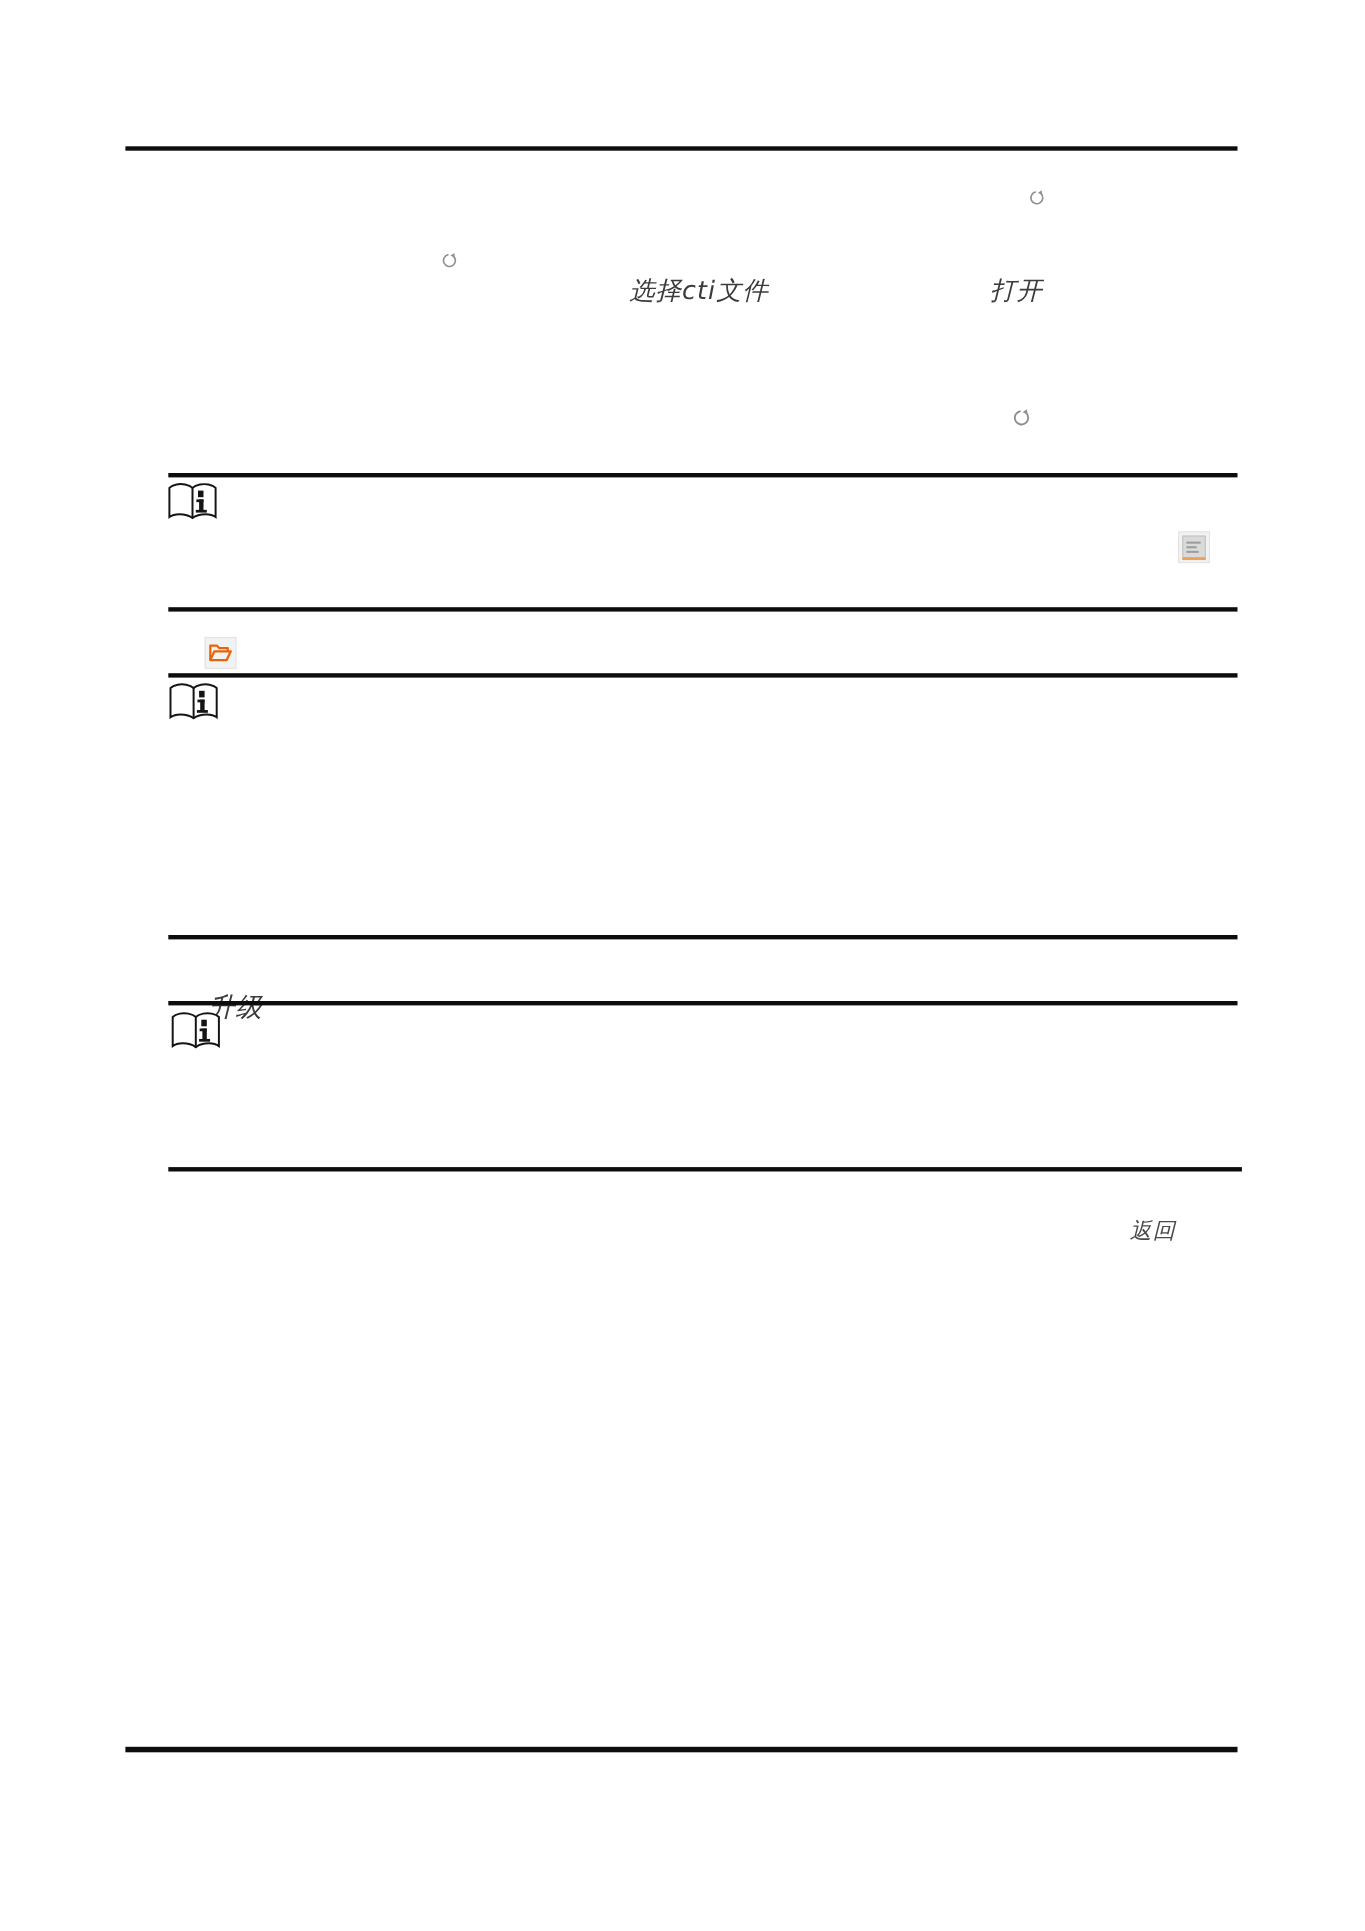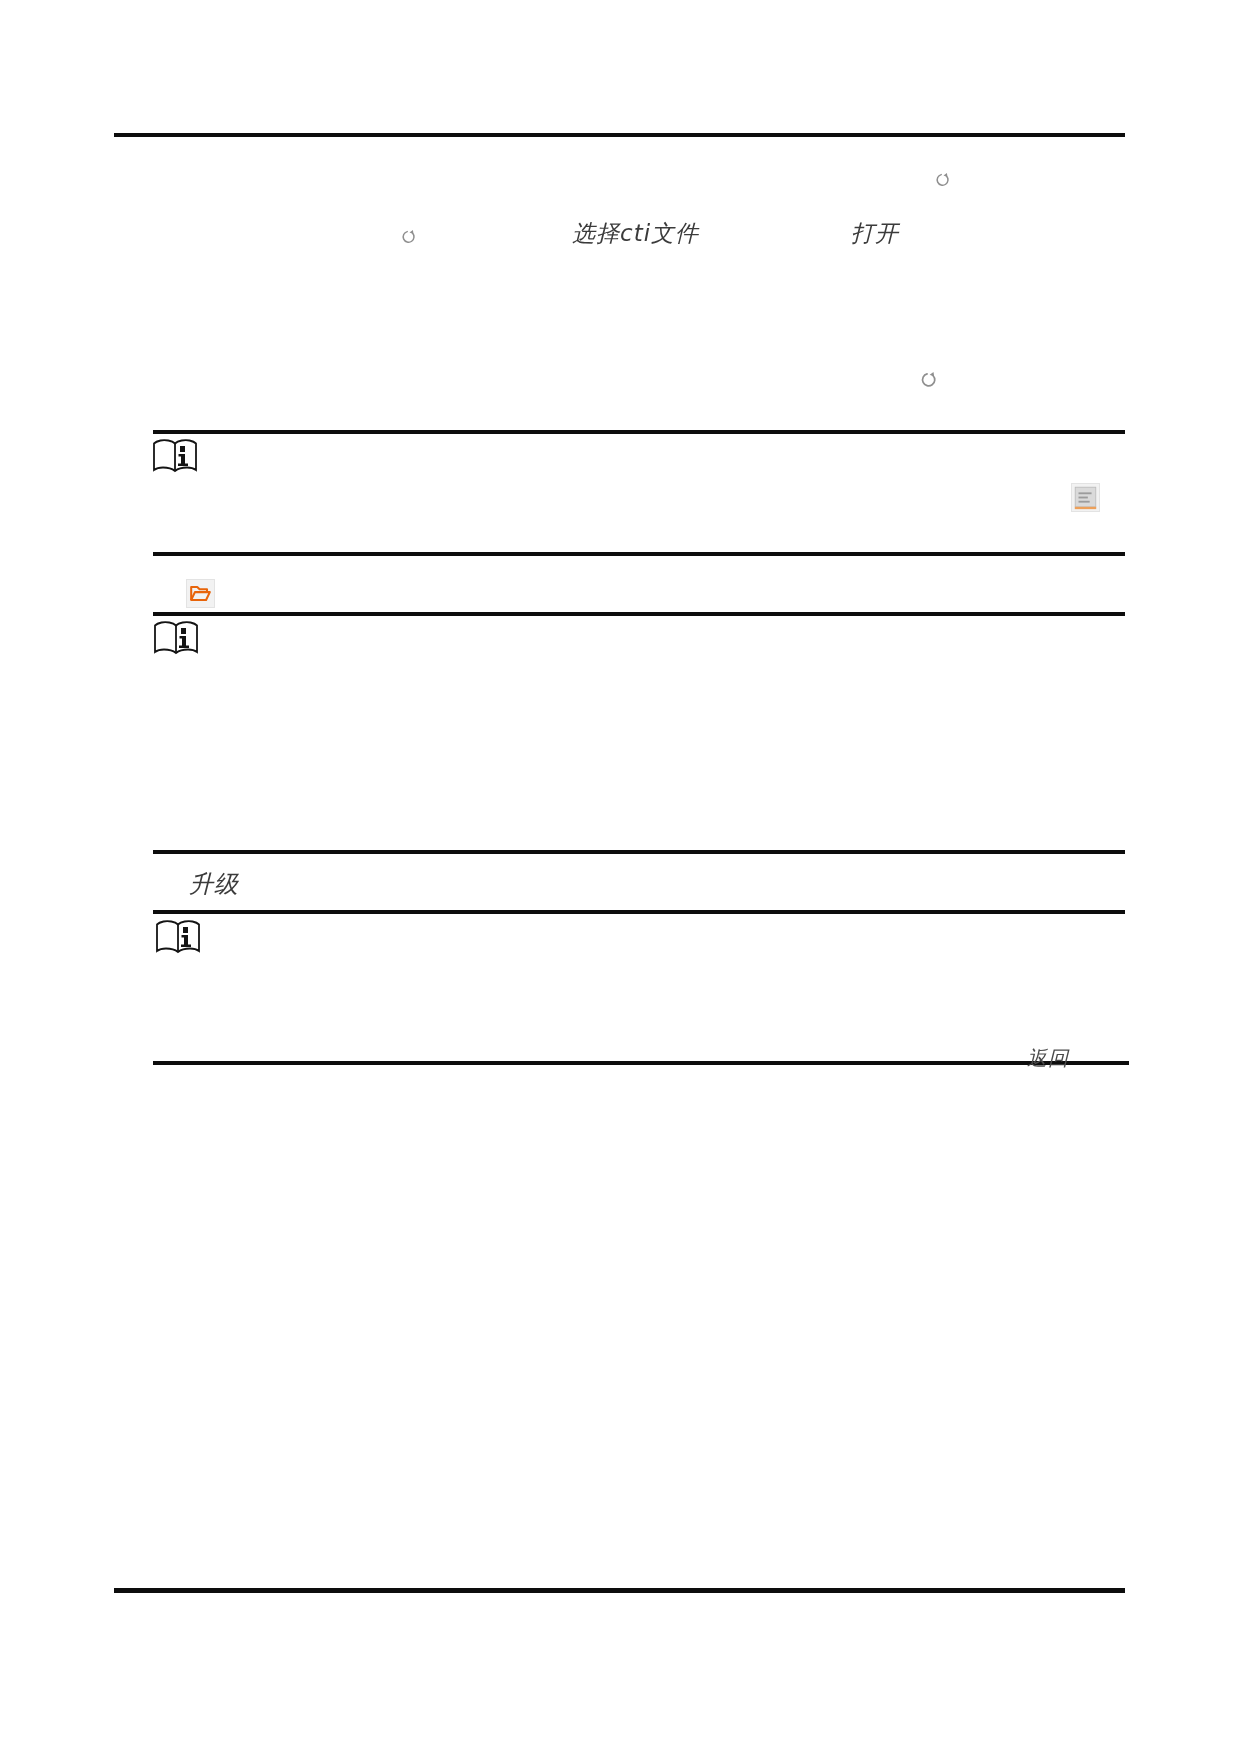--- a/index.html
+++ b/index.html
@@ -12,20 +12,21 @@
     font-family:"DejaVu Sans",sans-serif;
   }
   .rule{position:absolute;background:#0d0d0d;}
   .it{
     position:absolute;
     font-style:italic;
     color:#3b3b3b;
     white-space:nowrap;
     line-height:1;
     letter-spacing:1px;
+    margin-top:32px;
   }
   .icon{position:absolute;display:block;}
   .iconbtn{
     position:absolute;
     width:29px;height:29px;
     background:#f2f2f2;
     border:1px solid #e3e3e3;
     box-sizing:border-box;
   }
   svg{display:block;}
@@ -46,21 +47,21 @@
 
   <span class="icon" style="left:400px;top:229px;width:16px;height:16px;">
     <svg width="16" height="16" viewBox="0 0 16 16">
       <path d="M 7.2 2.6 A 5.4 5.4 0 1 0 12.4 4.0" fill="none" stroke-width="1.5" stroke-linecap="round" stroke="#8f8f8f"></path>
       <path d="M 12.9 0.9 L 13.5 5.1 L 9.5 3.4 Z" fill="#8f8f8f"></path>
     </svg>
   </span>
 
   <span class="it" style="left:572px;top:222px;font-size:23px;">选择cti文件</span>
 
-  <span class="it" style="left:851px;top:222px;font-size:23px;">打开</span>
+  <span class="it" style="left:900px;top:222px;font-size:23px;">打开</span>
 
   <span class="icon" style="left:919px;top:371px;width:18px;height:18px;">
     <svg width="18" height="18" viewBox="0 0 16 16">
       <path d="M 7.2 2.6 A 5.4 5.4 0 1 0 12.4 4.0" fill="none" stroke-width="1.5" stroke-linecap="round" stroke="#8f8f8f"></path>
       <path d="M 12.9 0.9 L 13.5 5.1 L 9.5 3.4 Z" fill="#8f8f8f"></path>
     </svg>
   </span>
 
   <div class="rule" style="left:153px;top:430px;width:972px;height:4px;"></div>
 
@@ -119,17 +120,17 @@
       <path d="M23 4.5 L23 32" stroke-width="1.8" stroke="#141414"></path>
       <rect x="28" y="7" width="5" height="6" fill="#141414"></rect>
       <rect x="26.5" y="15" width="6.5" height="2.5" fill="#141414"></rect>
       <rect x="29" y="15" width="4" height="11" fill="#141414"></rect>
       <rect x="26" y="24.5" width="10" height="2.5" fill="#141414"></rect>
     </svg>
   </span>
 
   <div class="rule" style="left:153px;top:1061px;width:976px;height:4px;"></div>
 
-  <span class="it" style="left:1027px;top:1048px;font-size:20px;color:#4a4a4a;">返回</span>
+  <span class="it" style="left:1027px;top:1076px;font-size:20px;color:#4a4a4a;">返回</span>
 
   <div class="rule" style="left:114px;top:1588px;width:1011px;height:5px;"></div>
 
 </div>
 
 </body></html>

